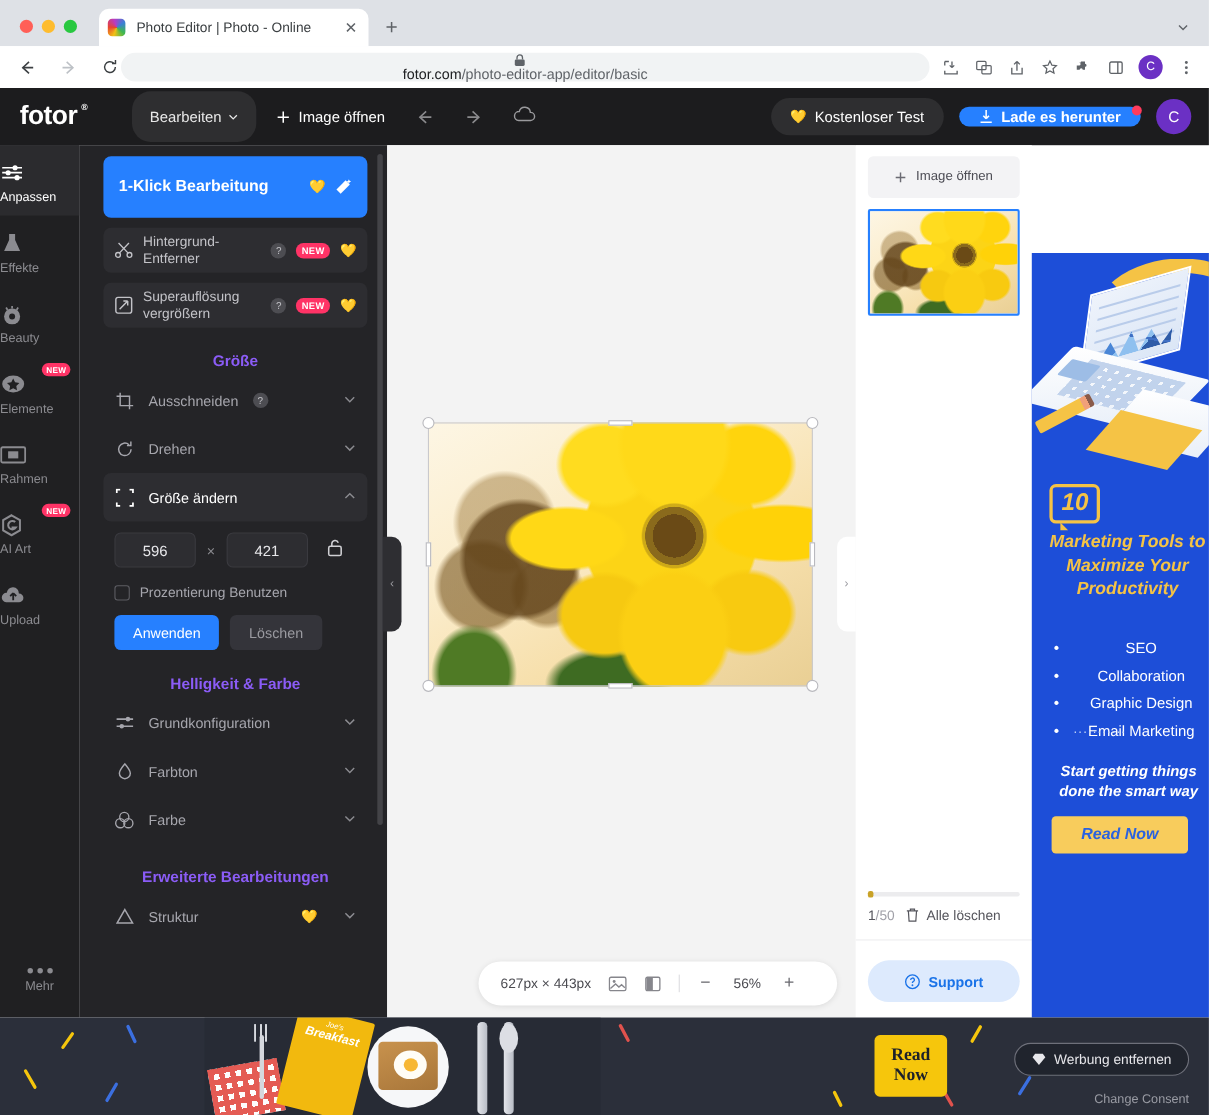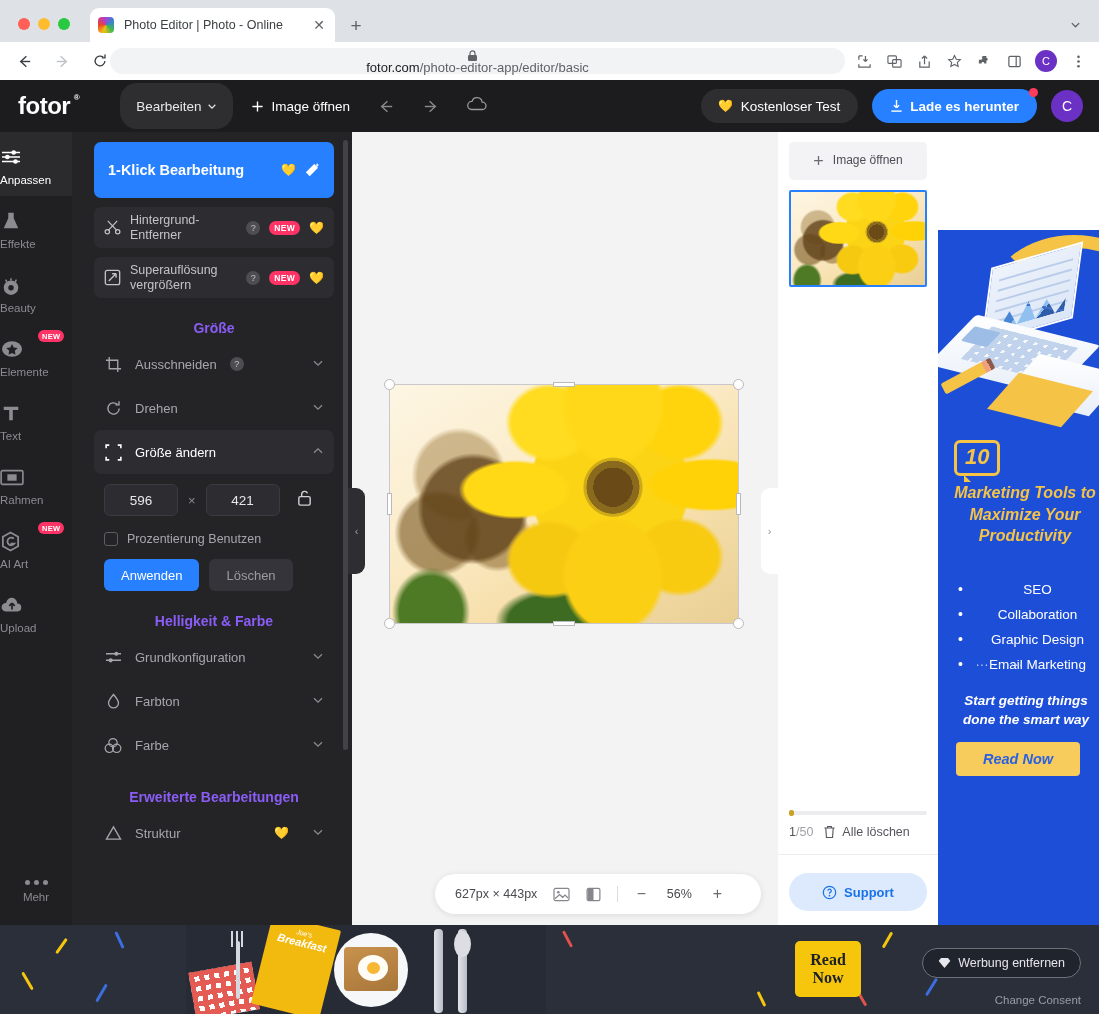--- a/index.html
+++ b/index.html
@@ -111,21 +111,21 @@
   .hdr-right {
     position: absolute; right: 16px; top: 0; height: 52px;
     display: flex; align-items: center; gap: 14px;
   }
   .btn-trial {
     height: 34px; padding: 0 18px; background: #2e2e30;
     border-radius: 17px; color: #fff; font-size: 13.5px;
     display: flex; align-items: center; gap: 7px;
   }
   .btn-download {
-    position: relative; height: 34px; padding: 0 18px;
+    position: relative; height: 18px; padding: 0 18px;
     background: #2680ff; border-radius: 17px; color: #fff;
     font-size: 13.5px; font-weight: bold;
     display: flex; align-items: center; gap: 7px;
   }
   .badge-dot {
     position: absolute; right: -1px; top: -1px;
     width: 9px; height: 9px; border-radius: 50%; background: #ff3b5c;
   }
   .avatar-hdr {
     width: 32px; height: 32px; border-radius: 50%;
@@ -717,28 +717,20 @@
     <span class="rail-icon">
       <svg width="24" height="20" viewBox="0 0 26 22">
           <ellipse cx="13" cy="11" rx="11" ry="8.5" fill="currentColor"></ellipse>
           <path d="M13 5.5l1.9 3.9 4.3.6-3.1 3 .7 4.3L13 15.3 9.2 17.3l.7-4.3-3.1-3 4.3-.6z" fill="#202022"></path>
         </svg>
     </span>
     <span>Elemente</span>
   </div>
   <div class="rail-item">
     <span class="rail-icon">
-      <svg width="22" height="20" viewBox="0 0 24 22">
-          <path d="M4 4h16v3.6h-6V19h-4V7.6H4z" fill="currentColor"></path>
-        </svg>
-    </span>
-    <span>Text</span>
-  </div>
-  <div class="rail-item">
-    <span class="rail-icon">
       <svg width="24" height="19" viewBox="0 0 26 20">
           <rect x="1.2" y="2.5" width="23.6" height="15" rx="1.5" stroke="currentColor" stroke-width="1.8" fill="none"></rect>
           <rect x="8" y="6.5" width="10" height="7" fill="currentColor"></rect>
         </svg>
     </span>
     <span>Rahmen</span>
   </div>
   <div class="rail-item">
     <span class="rail-new">NEW</span>
     <span class="rail-icon">

